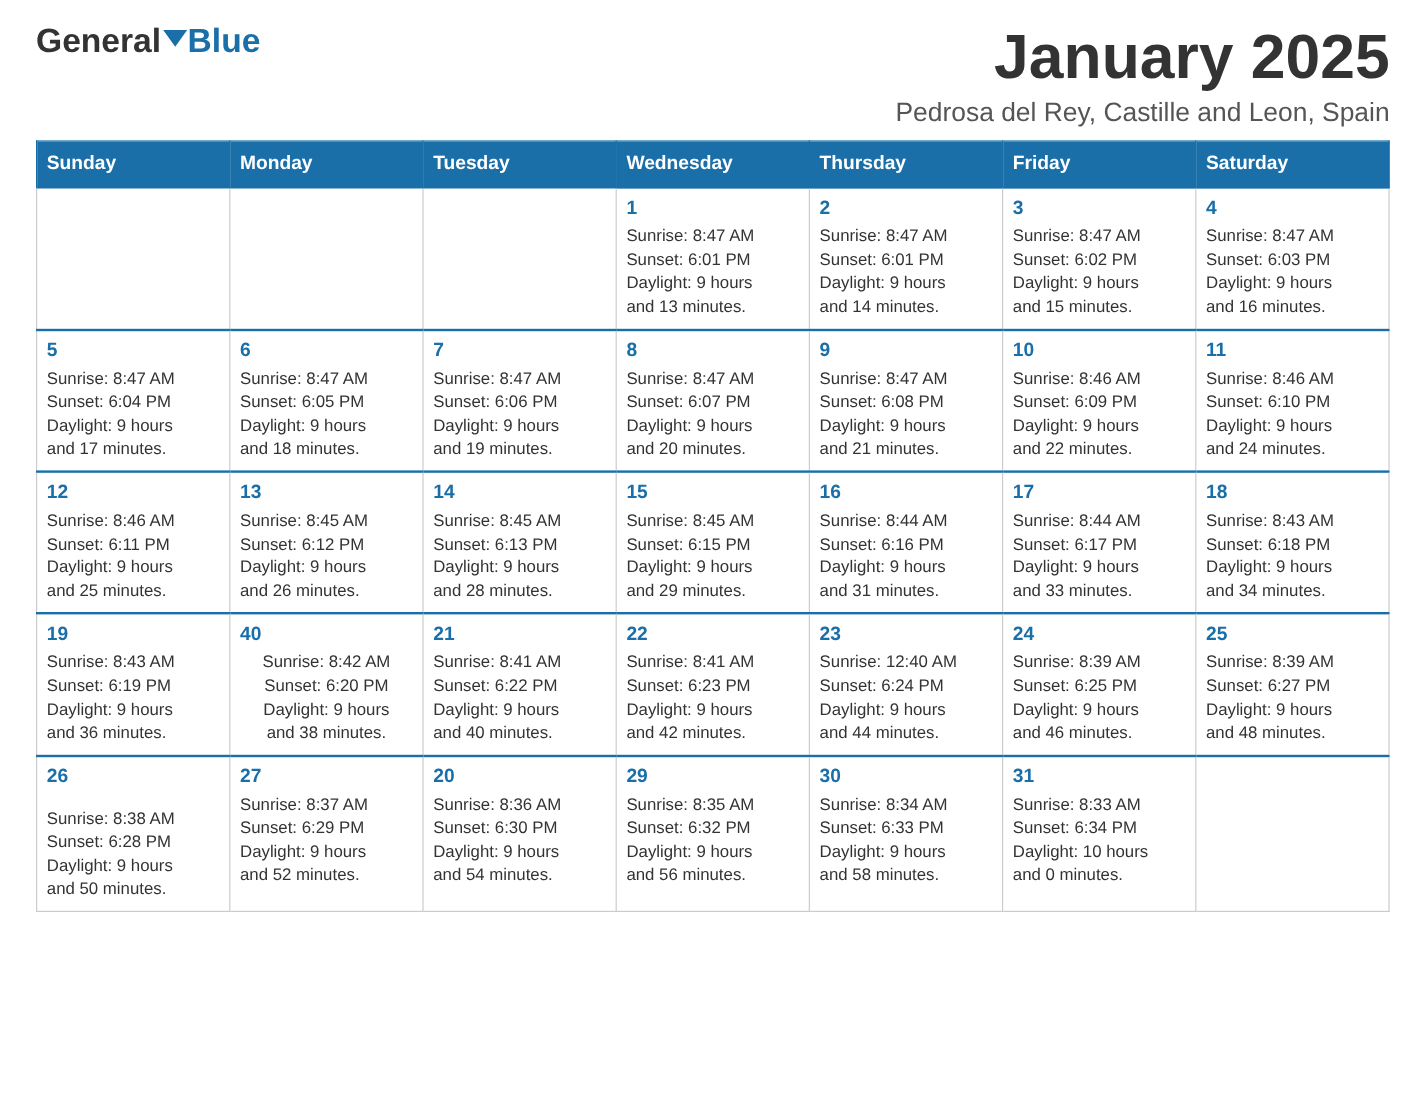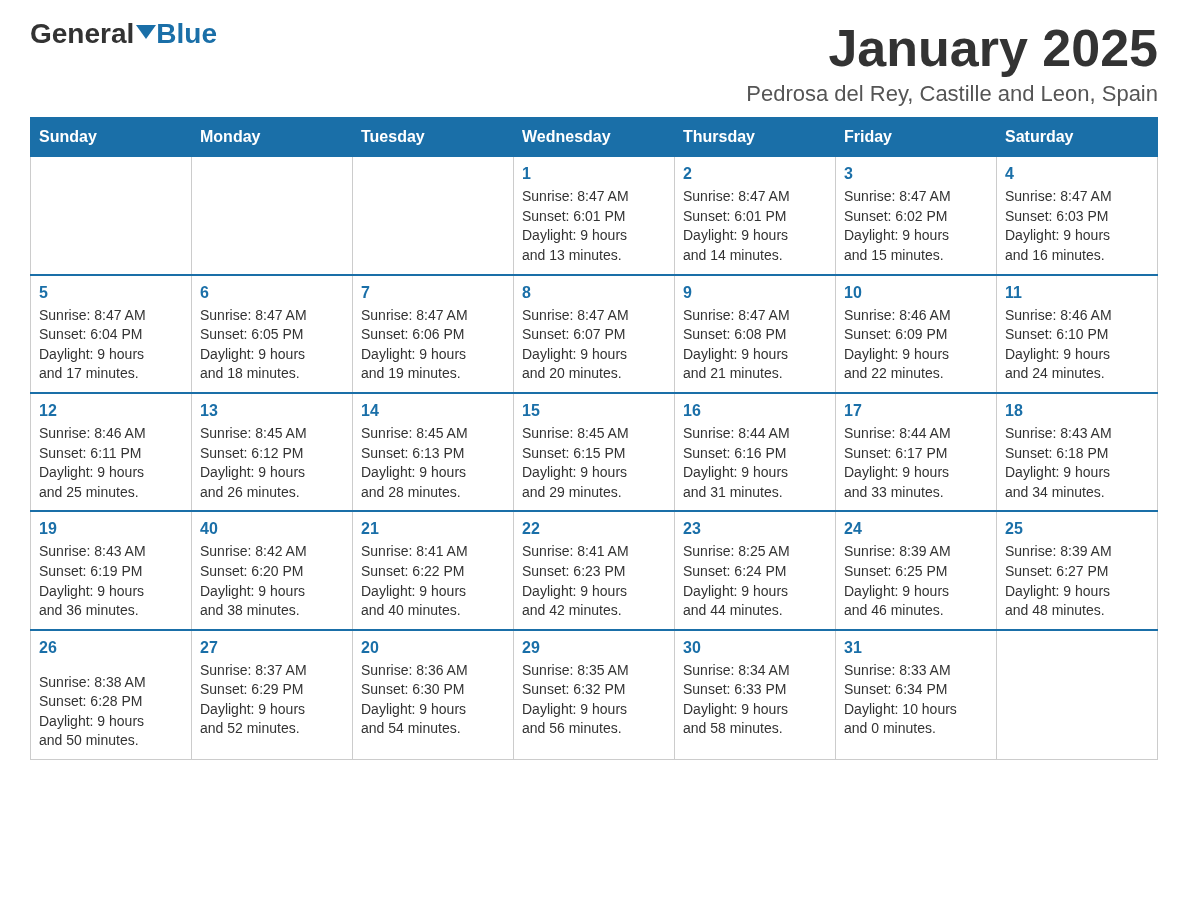--- a/index.html
+++ b/index.html
@@ -286,42 +286,42 @@
       <tr>
         <td class="row-divider">
           <span class="day-number">19</span>
           <div class="day-info" style="white-space: pre-line;">Sunrise: 8:43 AM
 Sunset: 6:19 PM
 Daylight: 9 hours
 and 36 minutes.</div>
         </td>
         <td class="row-divider">
           <span class="day-number">40</span>
-          <div class="day-info" style="white-space: pre-line;">Sunrise: 8:42 AM
+          <div class="day-info" style="white-space: pre-line; text-align: center;">Sunrise: 8:42 AM
 Sunset: 6:20 PM
 Daylight: 9 hours
 and 38 minutes.</div>
         </td>
         <td class="row-divider">
           <span class="day-number">21</span>
           <div class="day-info" style="white-space: pre-line;">Sunrise: 8:41 AM
 Sunset: 6:22 PM
 Daylight: 9 hours
 and 40 minutes.</div>
         </td>
         <td class="row-divider">
           <span class="day-number">22</span>
           <div class="day-info" style="white-space: pre-line;">Sunrise: 8:41 AM
 Sunset: 6:23 PM
 Daylight: 9 hours
 and 42 minutes.</div>
         </td>
         <td class="row-divider">
           <span class="day-number">23</span>
-          <div class="day-info" style="white-space: pre-line;">Sunrise: 8:25 AM
+          <div class="day-info" style="white-space: pre-line;">Sunrise: 12:40 AM
 Sunset: 6:24 PM
 Daylight: 9 hours
 and 44 minutes.</div>
         </td>
         <td class="row-divider">
           <span class="day-number">24</span>
           <div class="day-info" style="white-space: pre-line;">Sunrise: 8:39 AM
 Sunset: 6:25 PM
 Daylight: 9 hours
 and 46 minutes.</div>

